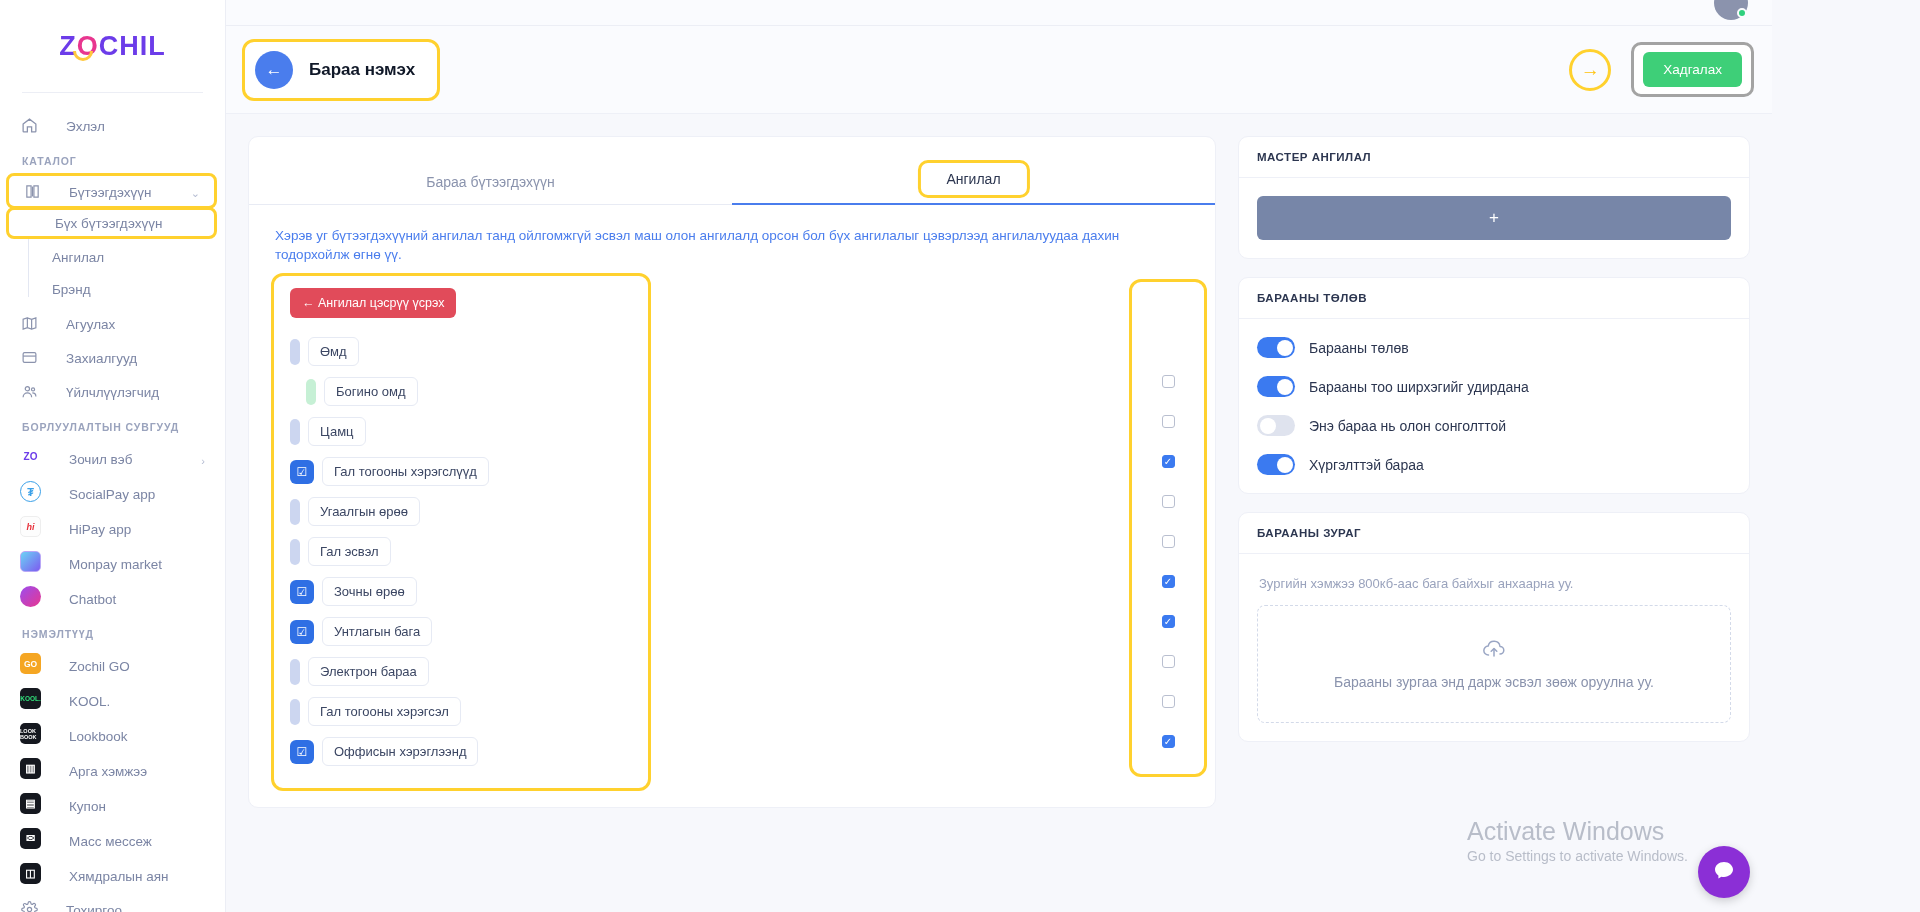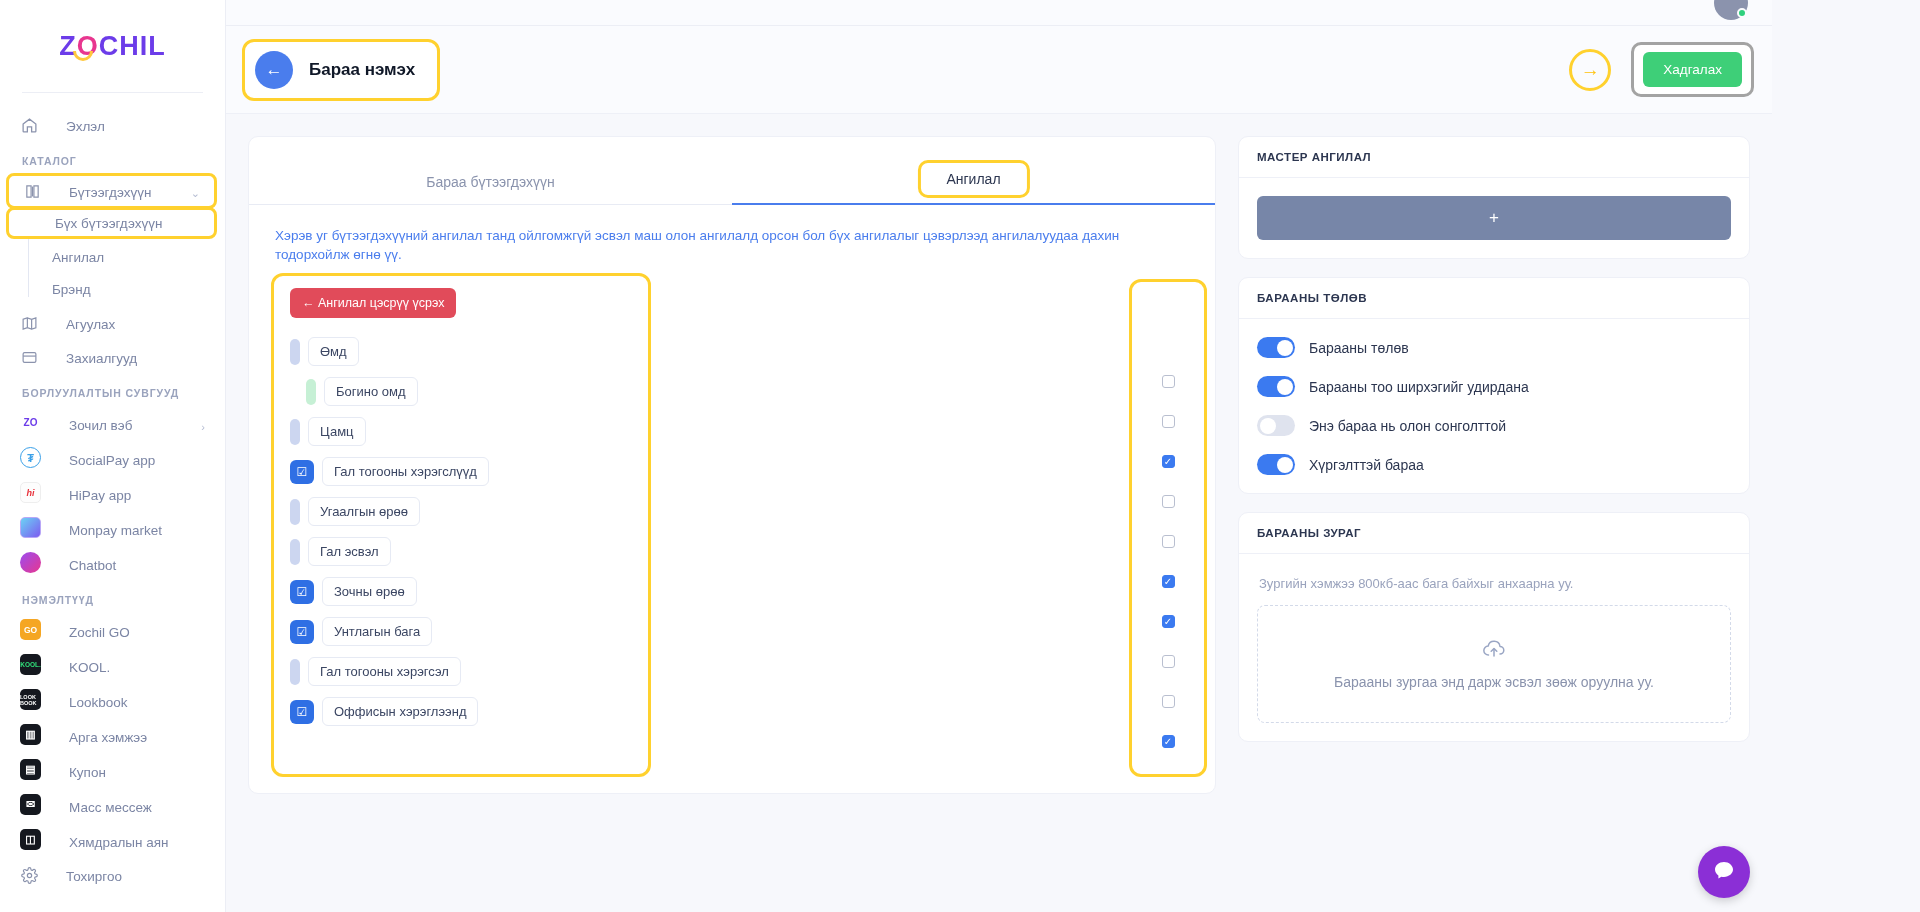--- a/index.html
+++ b/index.html
@@ -309,20 +309,31 @@
     </div>
     <div class="nav-item">
       <span class="ico">
         <svg width="17" height="17" viewBox="0 0 24 24" fill="none" stroke="#8b93ad" stroke-width="1.7">
             <rect x="3" y="5" width="18" height="14" rx="2"></rect>
             <path d="M3 10h18"></path>
           </svg>
       </span>
       <span>Захиалгууд</span>
     </div>
+    <div class="nav-item">
+      <span class="ico">
+        <svg width="17" height="17" viewBox="0 0 24 24" fill="none" stroke="#8b93ad" stroke-width="1.7">
+            <circle cx="9" cy="8" r="3"></circle>
+            <path d="M3 20c0-3.3 2.7-6 6-6s6 2.7 6 6"></path>
+            <circle cx="17" cy="9" r="2.2"></circle>
+            <path d="M16 14c2.8 0 5 2.2 5 5"></path>
+          </svg>
+      </span>
+      <span>Үйлчлүүлэгчид</span>
+    </div>
 
     <div class="nav-section-title">БОРЛУУЛАЛТЫН СУВГУУД</div>
 
     <div class="nav-item">
       <span class="app-badge b-zochil">ZO</span>
       <span>Зочил вэб</span>
       <span class="chev">›</span>
     </div>
     <div class="nav-item">
       <span class="app-badge b-social">₮</span>
@@ -446,20 +457,24 @@
                 <span class="cat-bar gray"></span>
                 <span class="cat-pill">Гал эсвэл</span>
               </div>
               <div class="cat-row">
                 <span class="cat-check">☑</span>
                 <span class="cat-pill">Зочны өрөө</span>
               </div>
               <div class="cat-row">
                 <span class="cat-check">☑</span>
                 <span class="cat-pill">Унтлагын бага</span>
+              </div>
+              <div class="cat-row">
+                <span class="cat-bar gray"></span>
+                <span class="cat-pill">Электрон бараа</span>
               </div>
               <div class="cat-row">
                 <span class="cat-bar gray"></span>
                 <span class="cat-pill">Гал тогооны хэрэгсэл</span>
               </div>
               <div class="cat-row">
                 <span class="cat-check">☑</span>
                 <span class="cat-pill">Оффисын хэрэглээнд</span>
               </div>
             </div>
@@ -554,20 +569,24 @@
                   </svg>
               </span>
               <span class="dz-text">Барааны зургаа энд дарж эсвэл зөөж оруулна уу.</span>
             </div>
           </div>
         </div>
 
       </div>
     </div>
 
+    <div class="watermark">
+      <div class="wm1">Activate Windows</div>
+      <div class="wm2">Go to Settings to activate Windows.</div>
+    </div>
 
     <div class="chat-fab">
       <span>
         <svg width="24" height="24" viewBox="0 0 24 24" fill="#ffffff">
             <path d="M12 4C7 4 3 7.4 3 11.6c0 2.4 1.3 4.5 3.4 5.9v2.9l3-1.7c.8.2 1.7.3 2.6.3 5 0 9-3.4 9-7.4S17 4 12 4z"></path>
           </svg>
       </span>
     </div>
 
   </section>

